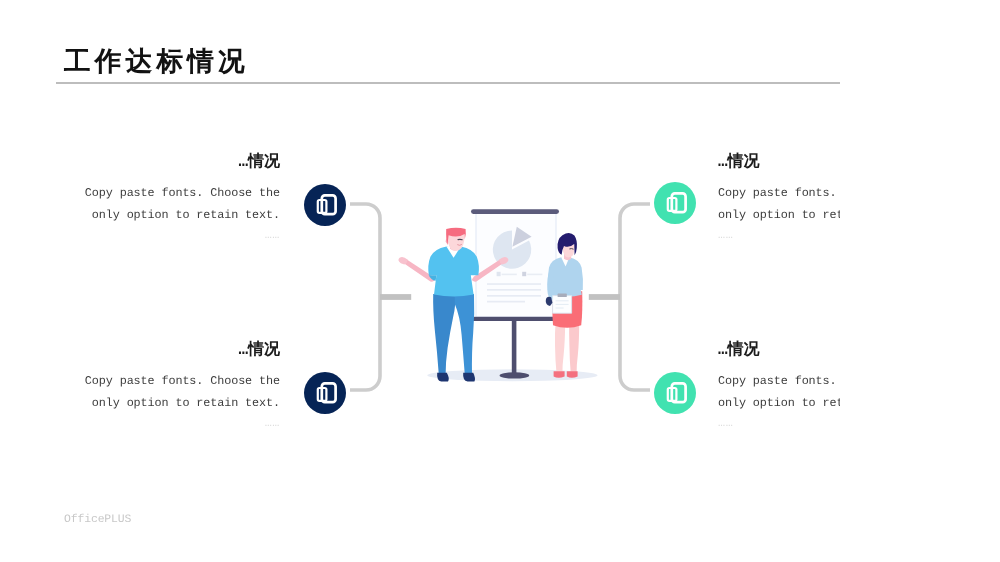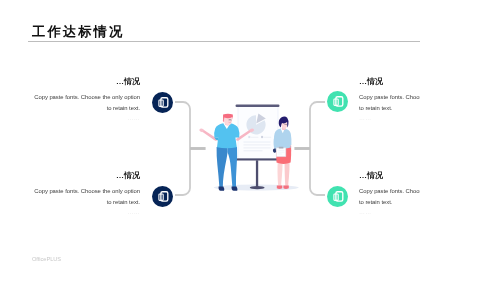--- a/index.html
+++ b/index.html
@@ -1,17 +1,17 @@
 <!DOCTYPE html>
 <html><head>
 <meta charset="utf-8">
 <style>
   html,body{margin:0;padding:0;background:#fff;}
   body{width:500px;height:281px;overflow:hidden;font-family:"Liberation Sans",sans-serif;}
-  .slide{position:relative;width:420px;height:281px;background:#fff;overflow:hidden;}
+  .slide{position:relative;width:420px;height:281px;background:#fff;overflow:hidden;font-family:Liberation Mono, monospace;}
 
   .title{will-change:transform;position:absolute;left:32px;top:24px;font-size:13.3px;font-weight:bold;
          color:#121212;letter-spacing:2.1px;line-height:16px;white-space:nowrap;}
   .rule{position:absolute;left:28px;top:41px;width:445px;height:1px;background:#bdbdbd;}
 
   .blk{position:absolute;width:120px;will-change:transform;}
   .blk .hd{font-size:8px;font-weight:bold;color:#1c1c1c;line-height:10px;white-space:nowrap;}
   .blk .bd{font-size:5.9px;letter-spacing:-0.05px;color:#3d3d3d;line-height:10.2px;margin-top:5.4px;}
   .blk .dots{font-size:5.9px;color:#dcdcdc;line-height:8px;margin-top:1.2px;letter-spacing:0.3px;}
   .blk.L{text-align:right;}

